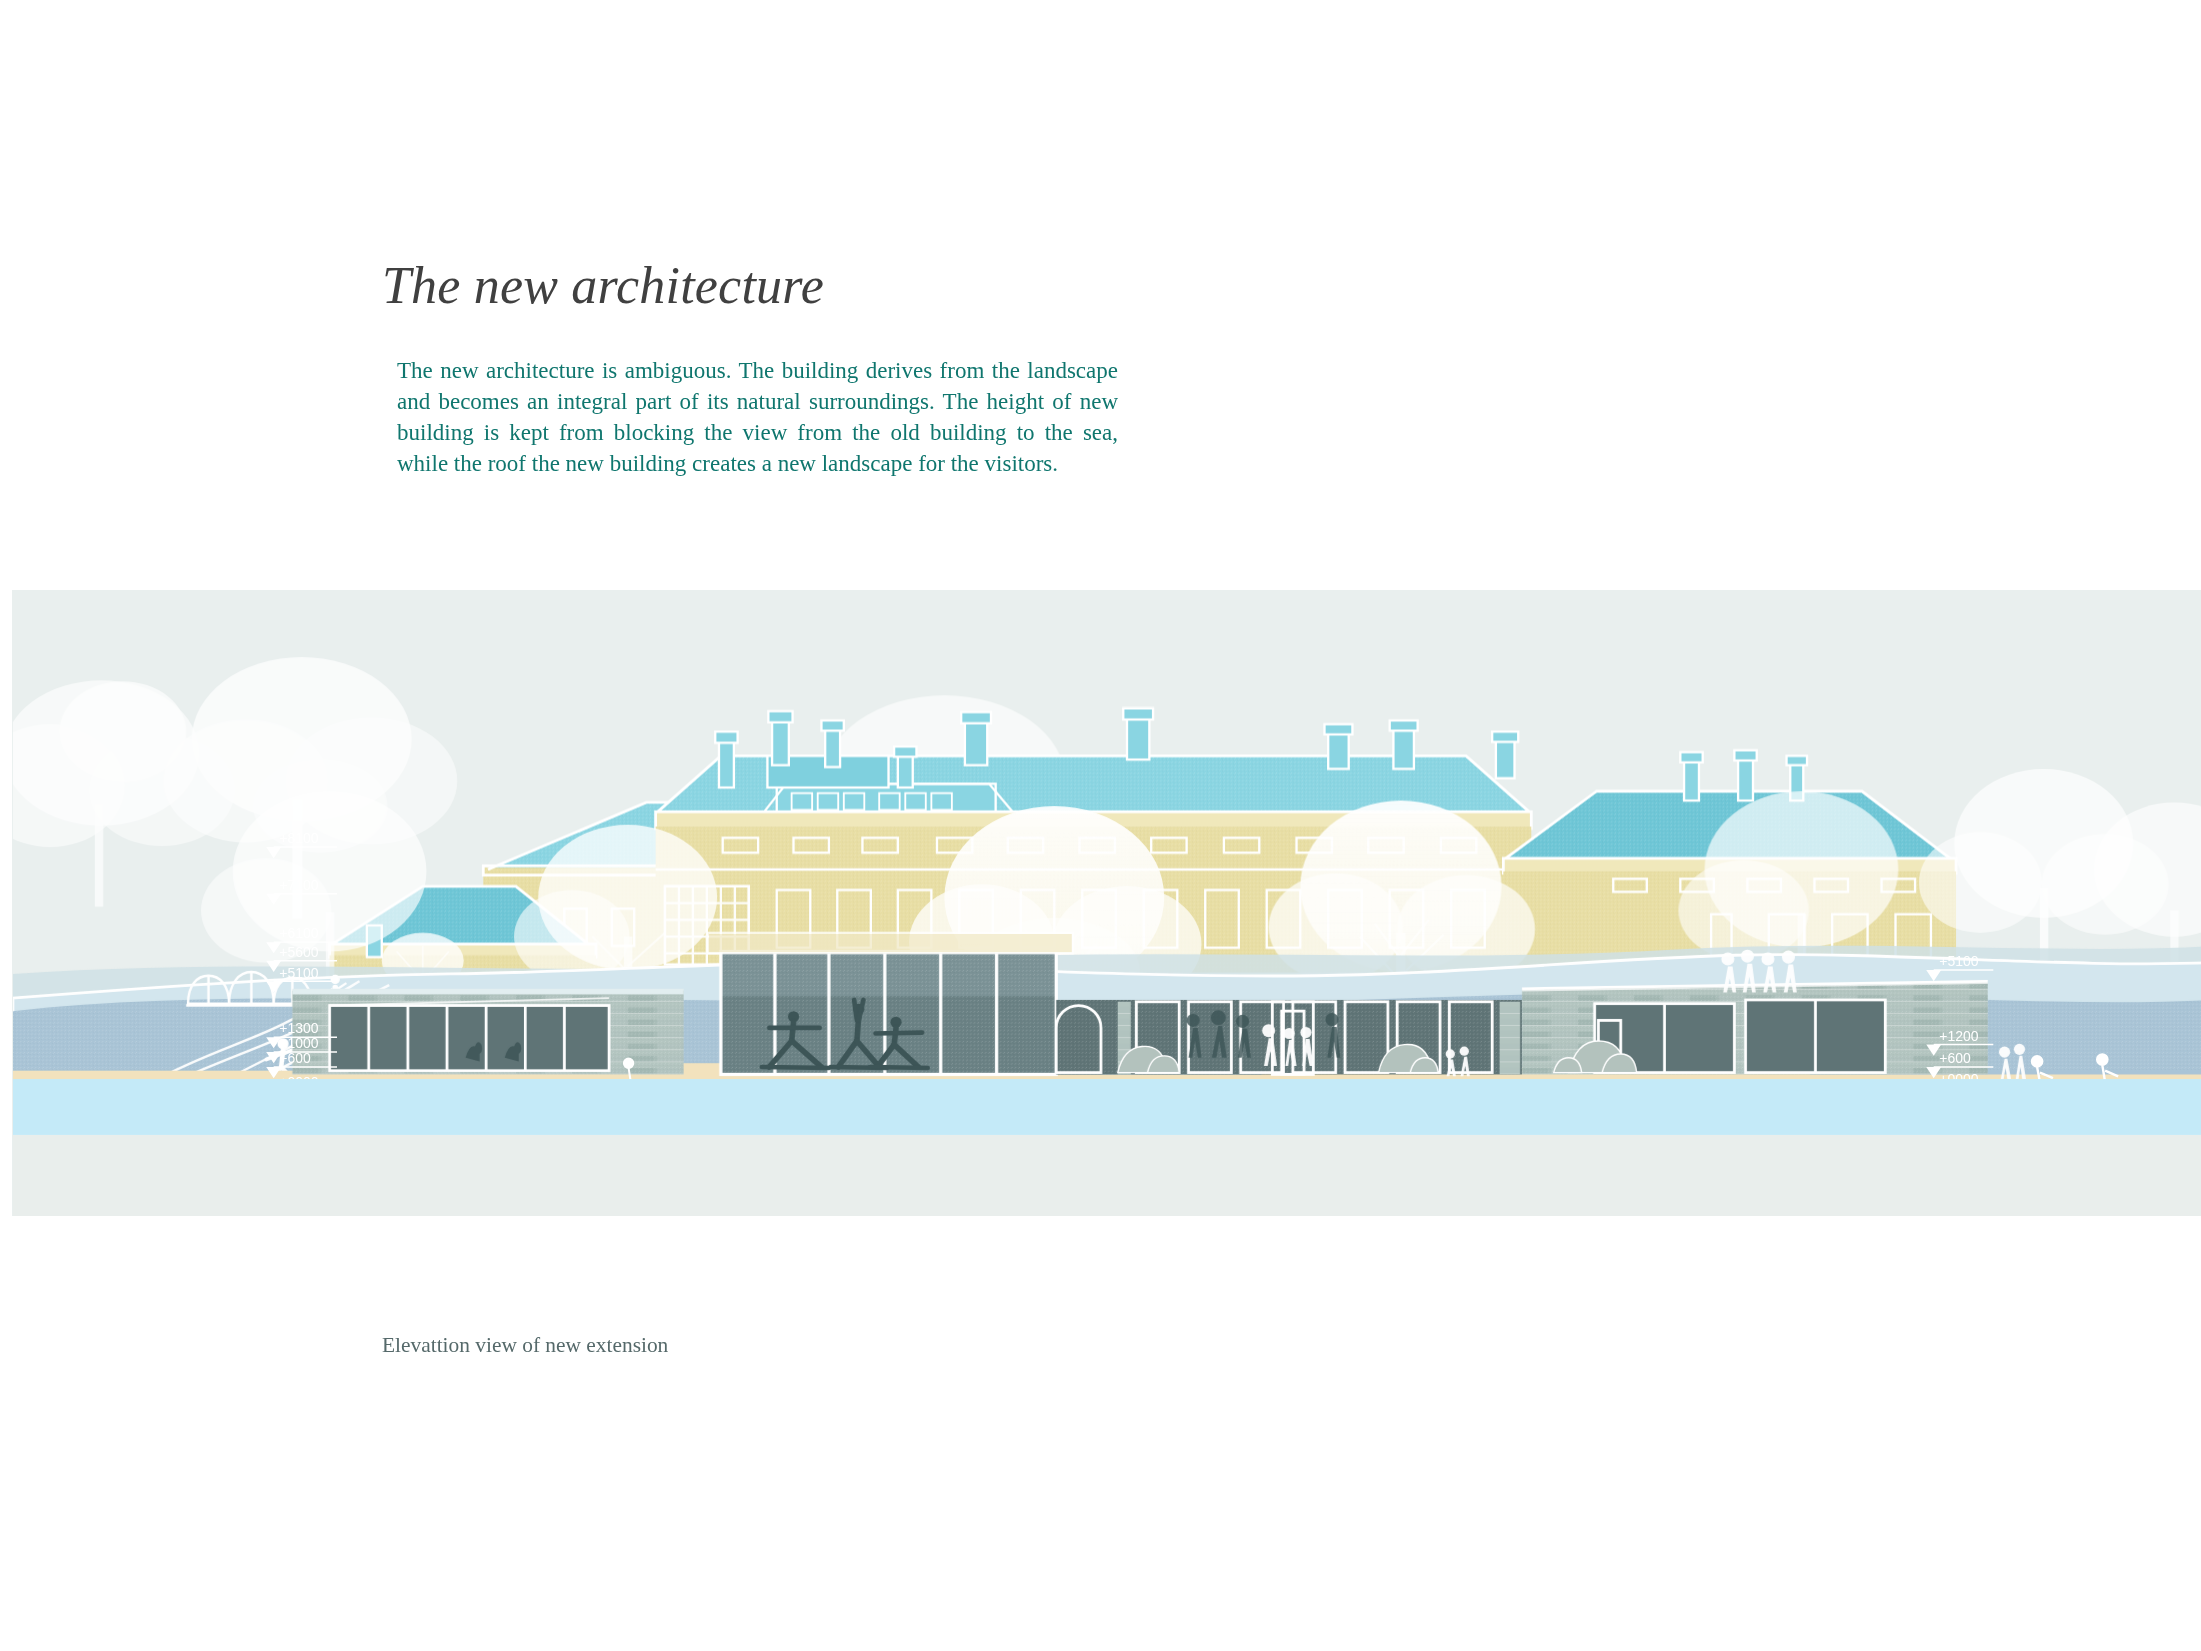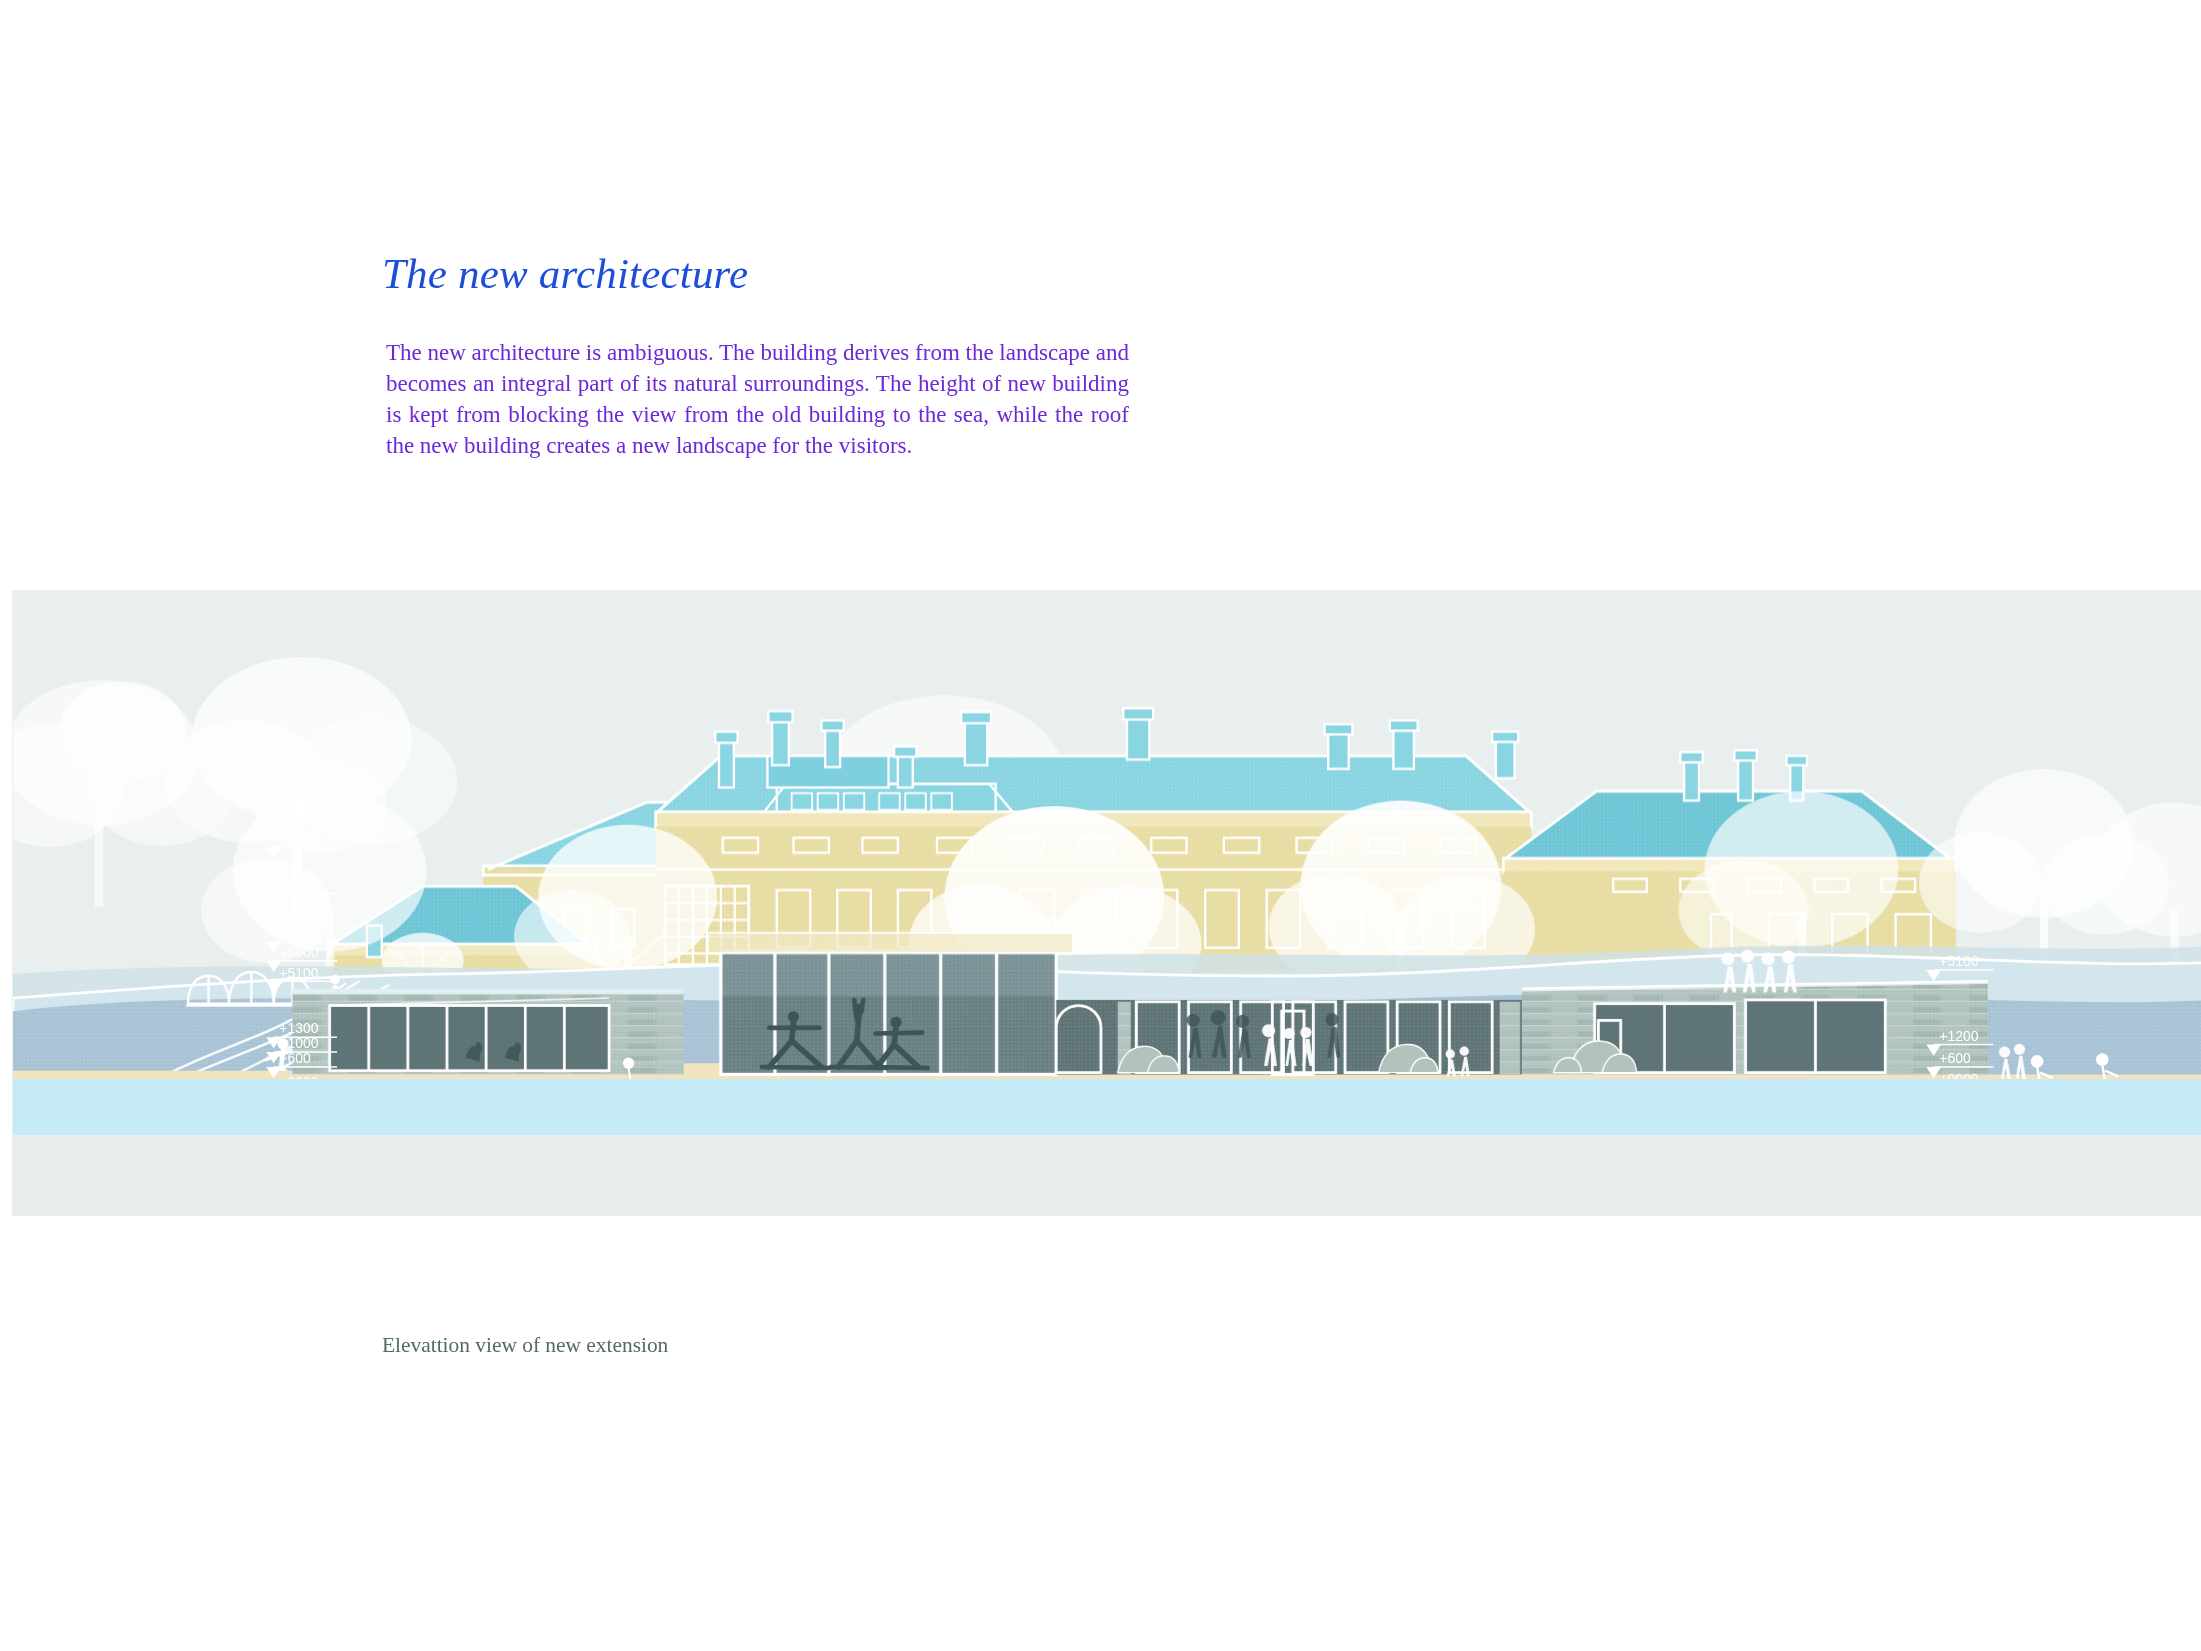--- a/index.html
+++ b/index.html
@@ -21,34 +21,34 @@
   .text-block {
     position: absolute;
     left: 382px;
     top: 247px;
     width: 751px;
   }
   .page-title {
     font-family: "Liberation Serif", "DejaVu Serif", serif;
     font-style: italic;
     font-weight: 400;
-    font-size: 43px;
+    font-size: 52px;
     line-height: 1.05;
     letter-spacing: 0.2px;
-    color: #1d4ed8;
-    margin: 4px 0 41px 0;
+    color: #404040;
+    margin: 12px 0 41px 0;
     white-space: nowrap;
   }
   .page-body {
     font-family: "Liberation Serif", "DejaVu Serif", serif;
     font-size: 23px;
     line-height: 31px;
     text-align: justify;
-    color: #6d28d9;
-    margin: 4px;
+    color: #0f766e;
+    margin: 15px;
   }
 
   
   .illustration {
     position: absolute;
     left: 12px;
     top: 590px;
     width: 2202px;
     height: 626px;
     overflow: hidden;

